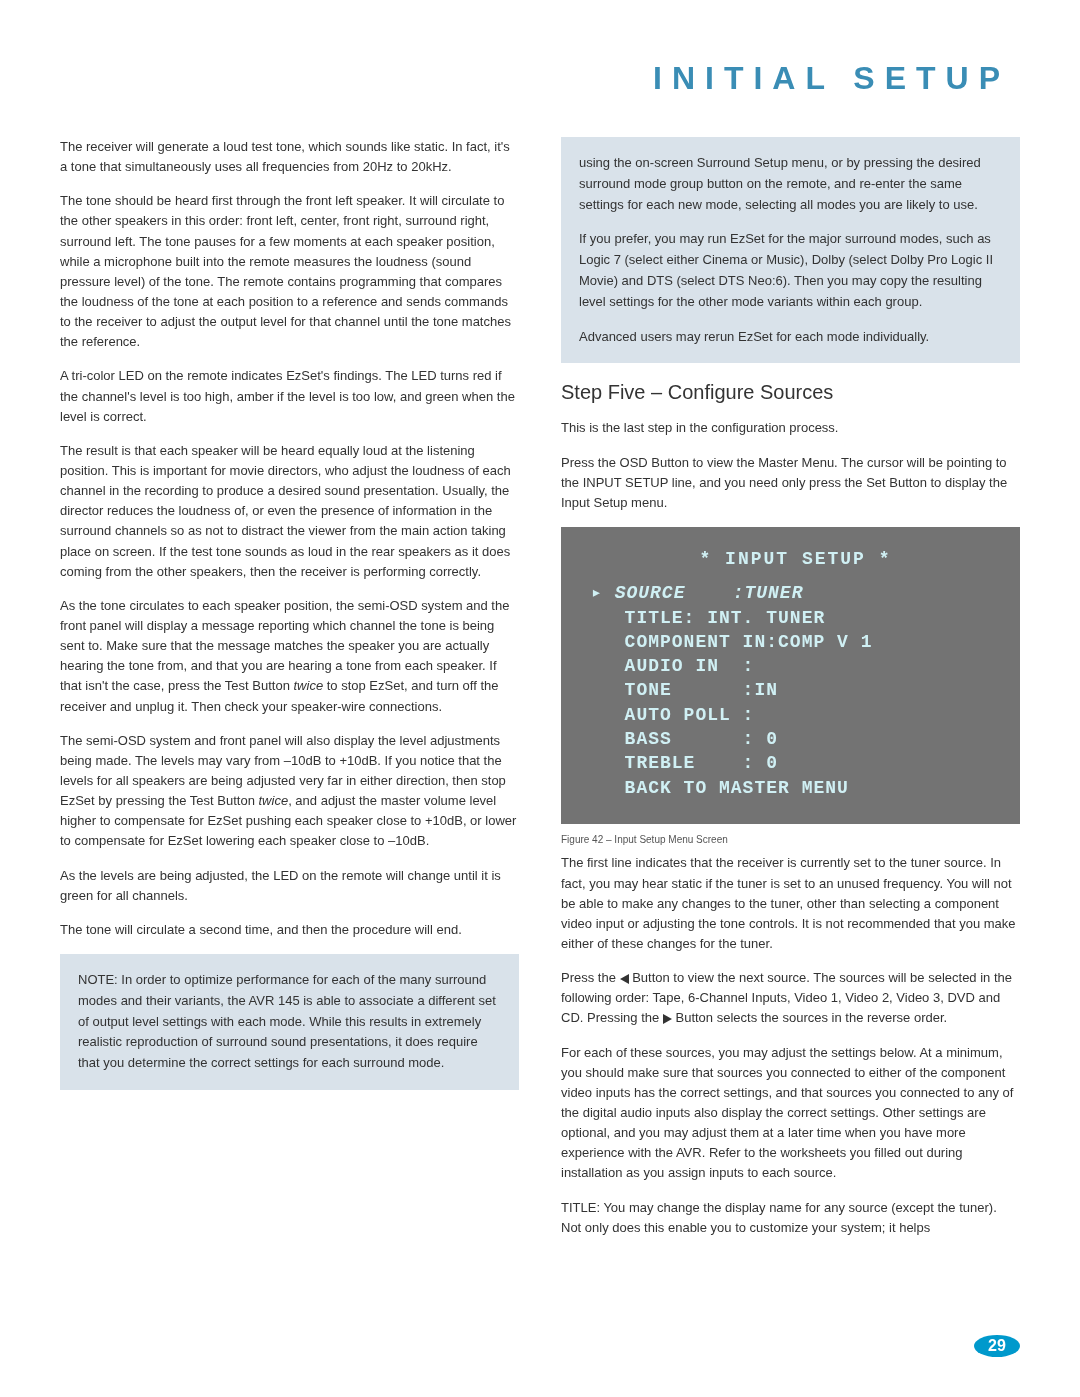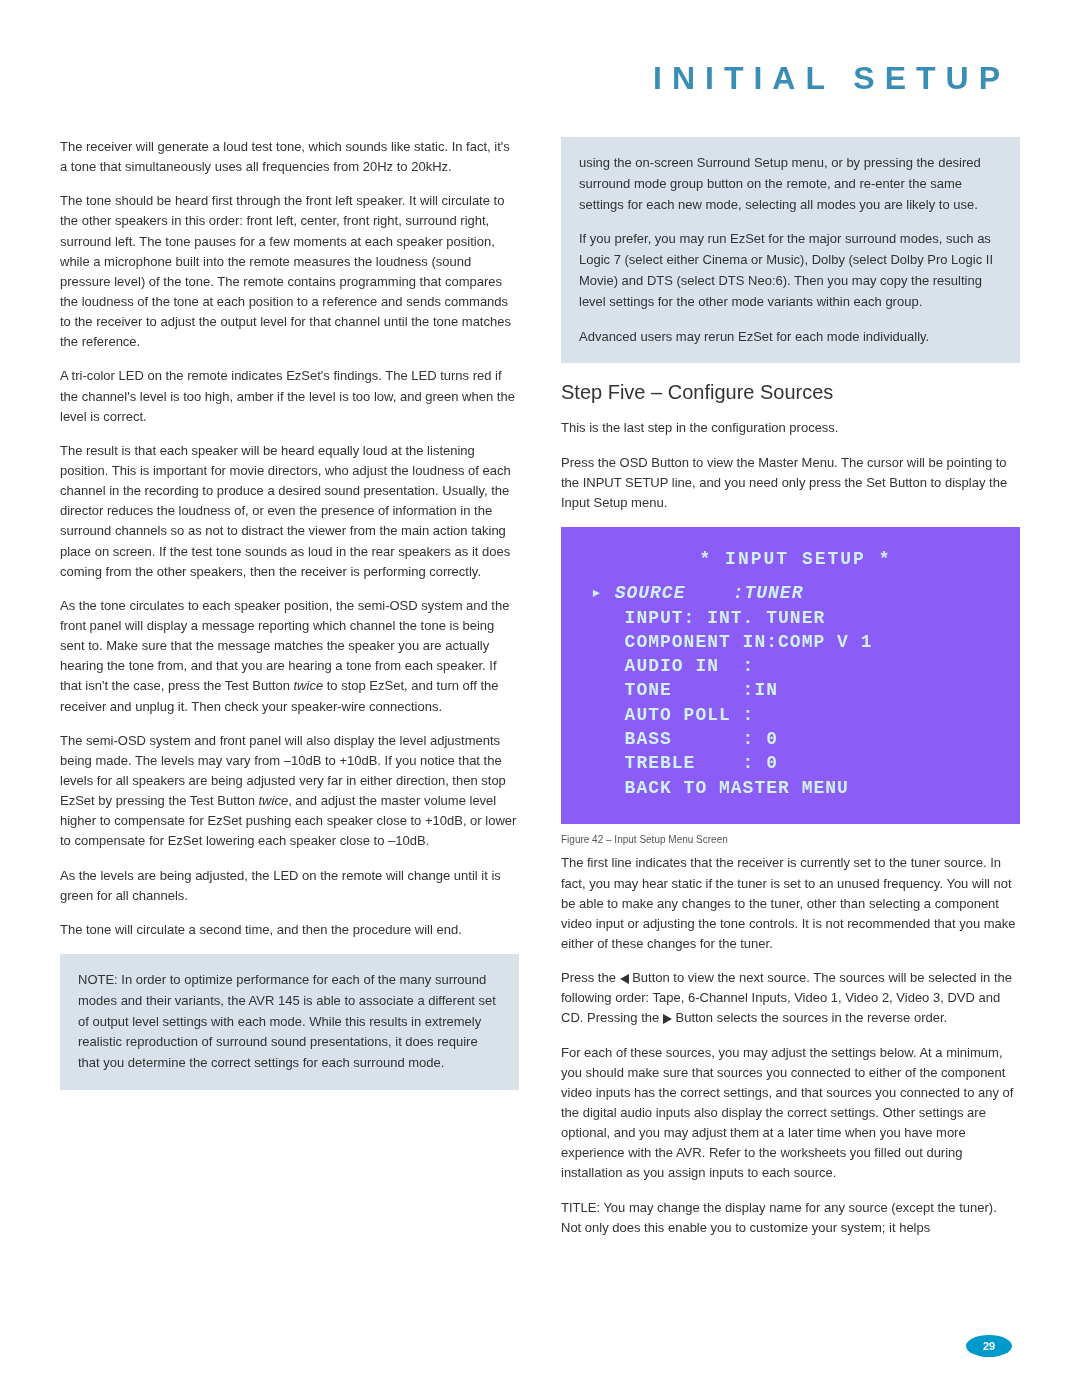--- a/index.html
+++ b/index.html
@@ -44,21 +44,21 @@
   .note-box p { margin-bottom: 14px; }
   .note-box p:last-child { margin-bottom: 0; }
   .note-label { font-weight: 400; }
   .step-heading {
     font-size: 20px;
     font-weight: 400;
     color: #333;
     margin: 14px 0 10px 0;
   }
   .osd-screen {
-    background: #8b5cf6;
+    background: #737373;
     color: #d0f0f4;
     font-family: "Courier New", monospace;
     font-weight: bold;
     padding: 20px 20px 24px 30px;
     margin: 14px 0 8px 0;
     font-size: 18px;
     line-height: 1.35;
     letter-spacing: 1px;
   }
   .osd-title {
@@ -73,27 +73,27 @@
   .cursor { padding-left: 0; font-style: italic; }
   .fig-caption {
     font-size: 10px;
     color: #555;
     margin-bottom: 6px;
   }
   .em { font-style: italic; }
   .page-num {
     position: absolute;
     bottom: 40px;
-    right: 68px;
+    right: 60px;
     width: 46px;
     height: 22px;
     border-radius: 50%;
     background: #0099cc;
     color: #fff;
-    font-size: 11px;
+    font-size: 16px;
     font-weight: bold;
     display: flex;
     align-items: center;
     justify-content: center;
   }
   .tri-left, .tri-right {
     display: inline-block;
     width: 0; height: 0;
     vertical-align: middle;
   }
@@ -143,21 +143,21 @@
       <p>Advanced users may rerun EzSet for each mode individually.</p>
     </div>
 
     <div class="step-heading">Step Five – Configure Sources</div>
     <p>This is the last step in the configuration process.</p>
     <p>Press the OSD Button to view the Master Menu. The cursor will be pointing to the INPUT SETUP line, and you need only press the Set Button to display the Input Setup menu.</p>
 
     <div class="osd-screen">
       <div class="osd-title">* INPUT SETUP *</div>
       <div class="osd-row cursor">▸ SOURCE    :TUNER</div>
-      <div class="osd-row">  INPUT: INT. TUNER</div>
+      <div class="osd-row">  TITLE: INT. TUNER</div>
       <div class="osd-row">  COMPONENT IN:COMP V 1</div>
       <div class="osd-row">  AUDIO IN  :</div>
       <div class="osd-row">  TONE      :IN</div>
       <div class="osd-row">  AUTO POLL :</div>
       <div class="osd-row">  BASS      : 0</div>
       <div class="osd-row">  TREBLE    : 0</div>
       <div class="osd-row">  BACK TO MASTER MENU</div>
     </div>
     <div class="fig-caption">Figure 42 – Input Setup Menu Screen</div>
 

